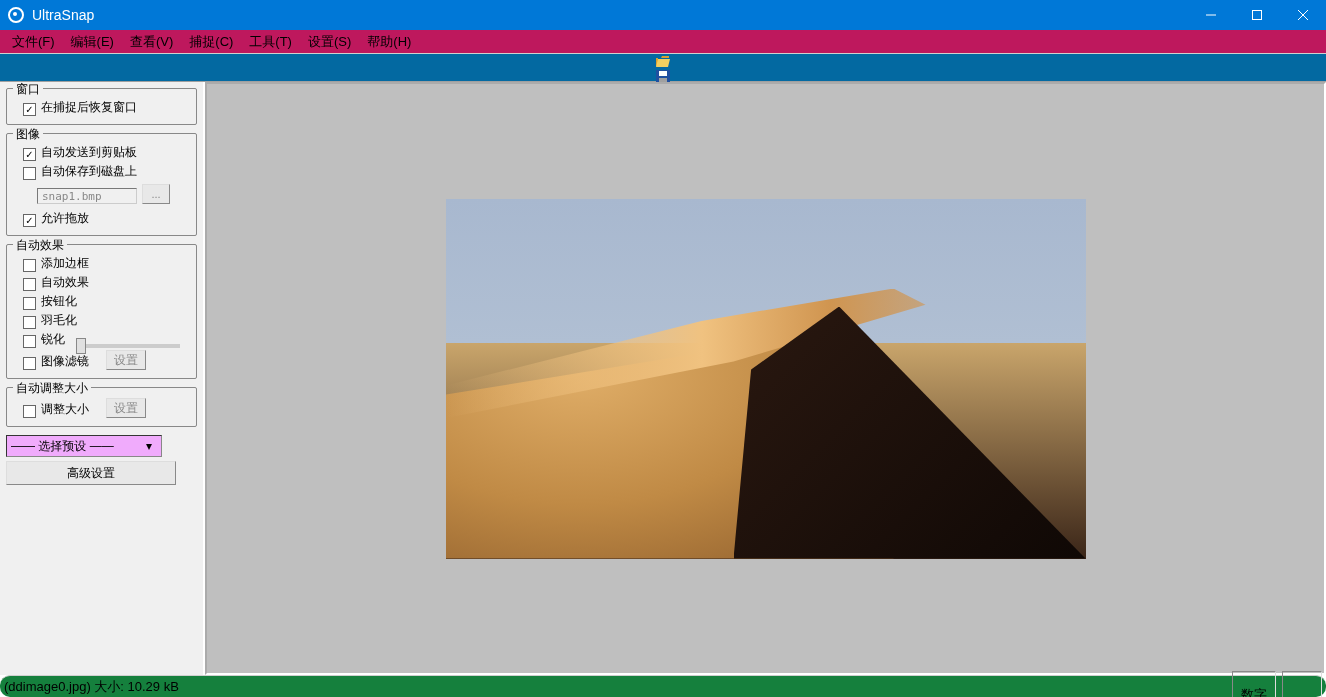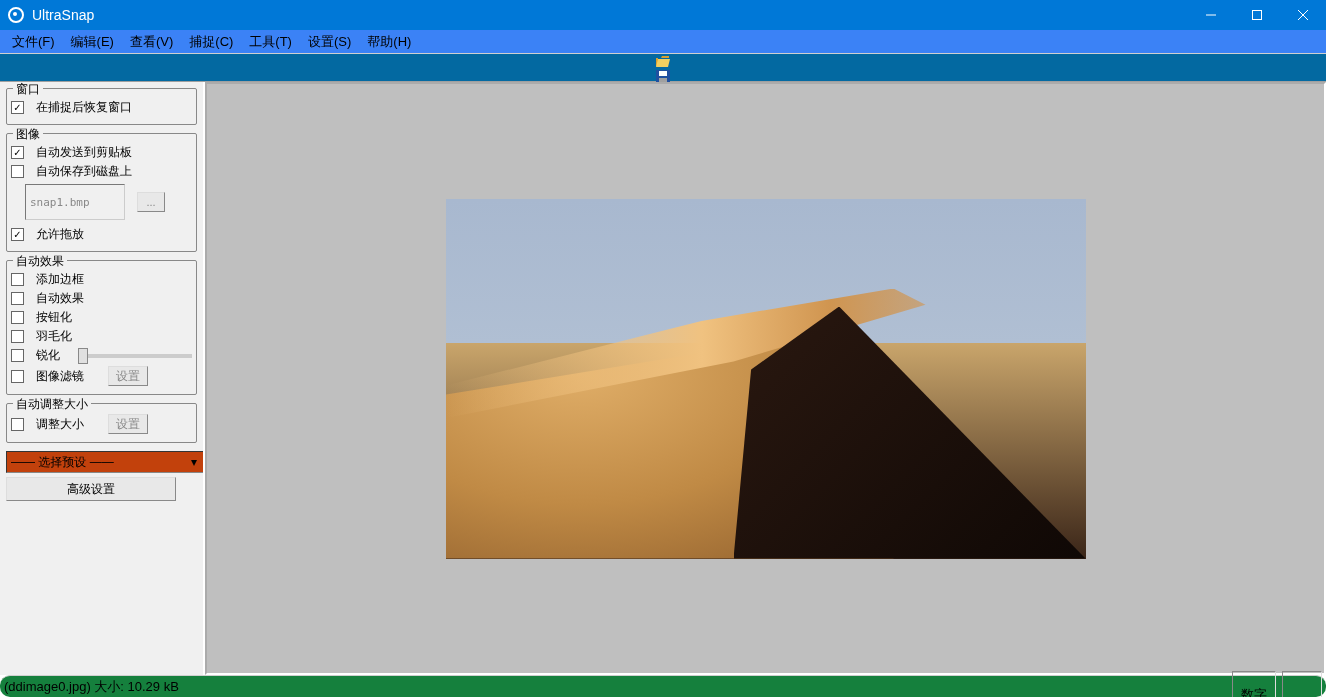--- a/index.html
+++ b/index.html
@@ -5,43 +5,43 @@
 * { box-sizing: border-box; margin: 0; padding: 0; font-family: "Microsoft YaHei", "SimSun", Arial, sans-serif; }
 body { width: 1326px; height: 697px; overflow: hidden; background: #fff; display: flex; flex-direction: column; font-size: 12px; }
 
 .titlebar { height: 30px; background: #0078d7; color: #fff; display: flex; align-items: center; }
 .titlebar .app-icon { width: 16px; height: 16px; margin: 0 8px; border-radius: 50%; border: 2px solid #fff; position: relative; }
 .titlebar .app-icon::after { content: ""; position: absolute; width: 4px; height: 4px; background: #fff; border-radius: 50%; top: 3px; left: 3px; }
 .titlebar .title { font-size: 14px; flex: 1; }
 .titlebar .winbtns { display: flex; height: 100%; }
 .titlebar .winbtn { width: 46px; display: flex; align-items: center; justify-content: center; font-size: 14px; cursor: default; }
 
-.menubar { height: 24px; background: #3b82f6; display: flex; align-items: center; padding: 0 4px; border-bottom: 1px solid #d0d0d0; }
+.menubar { height: 24px; background: #be185d; display: flex; align-items: center; padding: 0 4px; border-bottom: 1px solid #d0d0d0; }
 .menubar .menuitem { padding: 2px 8px; font-size: 13px; cursor: default; }
 
 .toolbar { height: 28px; background: #0369a1; border-bottom: 1px solid #a0a0a0; display: flex; align-items: center; padding: 0 6px; gap: 2px; flex-direction: column; }
 .toolbar .tbtn { width: 24px; height: 22px; display: flex; align-items: center; justify-content: center; cursor: default; }
 .toolbar .sep { width: 1px; height: 22px; background: #a0a0a0; margin: 0 3px; border-right: 1px solid #fff; }
 
 .main { flex: 1; display: flex; min-height: 0; }
 
 .sidebar { width: 205px; background: #f0f0f0; border-right: 2px inset #fff; padding: 6px; overflow-y: auto; }
-.group { border: 1px solid #888; border-radius: 2px; padding: 8px 4px 6px; margin-bottom: 8px; position: relative; }
+.group { border: 1px solid #888; border-radius: 2px; padding: 8px 16px 6px; margin-bottom: 8px; position: relative; }
 .group .legend { position: absolute; top: -8px; left: 6px; background: #f0f0f0; padding: 0 3px; font-size: 12px; }
-.row { display: flex; align-items: center; margin: 2px 0; gap: 12px; }
+.row { display: flex; align-items: flex-end; margin: 2px 0; gap: 5px; }
 .chk { width: 13px; height: 13px; border: 1px solid #666; background: #fff; display: inline-flex; align-items: center; justify-content: center; font-size: 10px; line-height: 1; }
 .chk.checked::after { content: "✓"; color: #000; }
 .lbl { font-size: 12px; }
-.txt { width: 100px; height: 36px; border: 1px inset #ccc; background: #f0f0f0; padding: 0 4px; font-family: monospace; font-size: 11px; color: #888; }
+.txt { width: 100px; height: 16px; border: 1px inset #ccc; background: #f0f0f0; padding: 0 4px; font-family: monospace; font-size: 11px; color: #888; }
 .btn-sm { width: 28px; height: 20px; border: 1px outset #ddd; background: #e8e8e8; font-size: 11px; color: #888; text-align: center; line-height: 18px; }
 .btn-set { width: 40px; height: 20px; border: 1px outset #ddd; background: #e8e8e8; font-size: 12px; color: #888; text-align: center; line-height: 18px; margin-left: 12px; }
 .slider { flex: 1; height: 4px; background: #ccc; position: relative; margin-left: 6px; }
 .slider::after { content: ""; position: absolute; width: 8px; height: 14px; background: #e0e0e0; border: 1px solid #888; top: -6px; left: 0; }
 
-.select { width: 201px; height: 22px; border: 1px inset #888; background: #c2410c; display: flex; align-items: center; padding: 0 4px; margin: 4px 0; justify-content: space-between; }
+.select { width: 156px; height: 22px; border: 1px inset #888; background: #f0abfc; display: flex; align-items: center; padding: 0 4px; margin: 4px 0; justify-content: space-between; }
 .select .arrow { width: 16px; text-align: center; }
 .btn-adv { width: 170px; height: 24px; border: 1px outset #ddd; background: #e8e8e8; text-align: center; line-height: 22px; margin-top: 4px; }
 
 .canvas { flex: 1; background: #bfbfbf; display: flex; align-items: center; justify-content: center; border: 2px inset #fff; }
 .image-preview { width: 640px; height: 360px; background: linear-gradient(to bottom, #a8b8cf 0%, #b0bfd3 40%, #c9a56b 40%, #3a2518 100%); position: relative; overflow: hidden; }
 .dune-light { position: absolute; width: 70%; height: 65%; bottom: 0; left: 0; background: radial-gradient(ellipse at 30% 20%, #e0ae68 0%, #c08a45 50%, #8a5a2a 100%); clip-path: polygon(0 30%, 80% 5%, 95% 40%, 100% 100%, 0 100%); }
 .dune-dark { position: absolute; width: 55%; height: 70%; bottom: 0; right: 0; background: linear-gradient(135deg, #2a1810 0%, #0f0805 100%); clip-path: polygon(30% 0, 100% 100%, 0 100%, 5% 25%); }
 .dune-crest { position: absolute; width: 100%; height: 45%; bottom: 30%; background: linear-gradient(to right, transparent 0%, #f0c280 40%, #d09550 60%, transparent 100%); clip-path: polygon(0 60%, 40% 20%, 70% 0, 75% 10%, 45% 45%, 0 80%); }
 
 .statusbar { height: 22px; background: #15803d; border-top: 1px solid #d0d0d0; display: flex; align-items: center; padding: 0 4px; font-size: 13px; justify-content: space-between; border-radius: 10px; }

